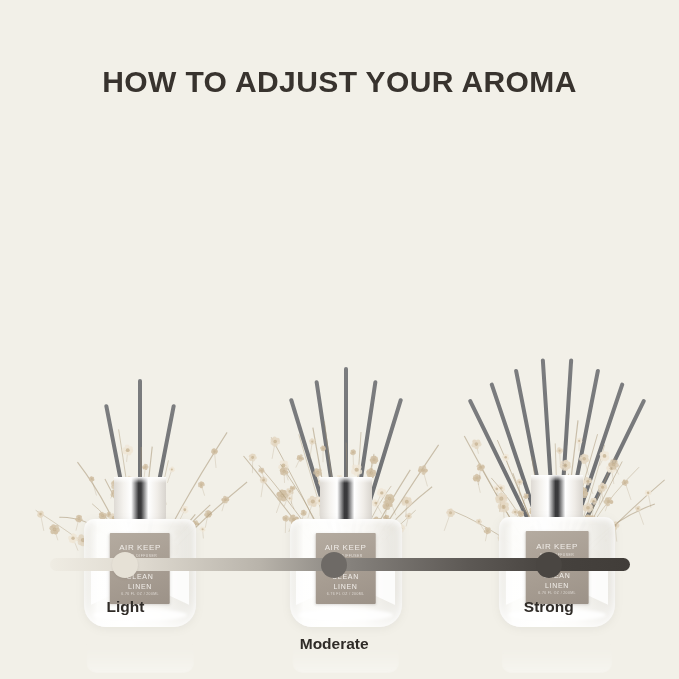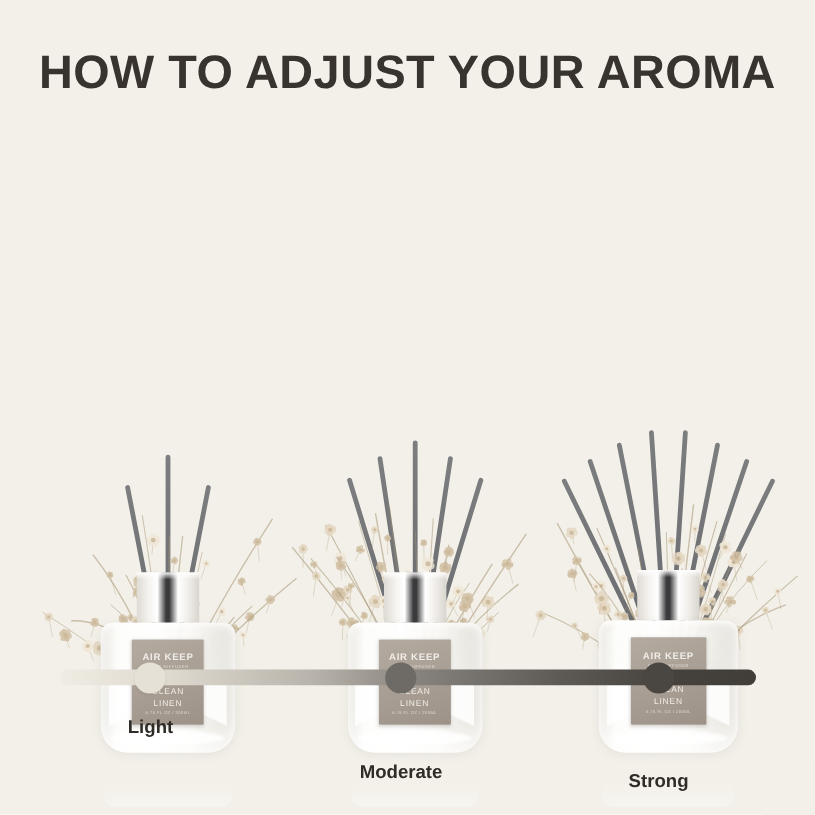--- a/index.html
+++ b/index.html
@@ -15,24 +15,24 @@
     width: 679px;
     height: 679px;
     overflow: hidden;
     background: #f2f0e8;
   }
 
   
   .headline {
     position: absolute;
     left: 0;
-    top: 39px;
+    top: 65px;
     width: 679px;
     text-align: center;
-    font-size: 39px;
+    font-size: 30px;
     font-weight: bold;
     letter-spacing: 0.4px;
     color: #38332e;
     white-space: nowrap;
   }
   .subhead {
     position: absolute;
     left: 0;
     top: 93px;
     width: 679px;
@@ -159,21 +159,21 @@
     border-radius: 1px;
     box-shadow: 0 1px 3px rgba(90,82,72,.22);
     display: flex;
     flex-direction: column;
     align-items: center;
     color: #f6f3ef;
   }
   .label-brand {
     margin-top: 17%;
     font-size: 8px;
-    font-weight: bold;
+    font-weight: normal;
     letter-spacing: .6px;
     opacity: .92;
     white-space: nowrap;
     text-align: center;
   }
   .label-sub {
     margin-top: 2px;
     font-size: 3.4px;
     letter-spacing: .5px;
     opacity: .75;
@@ -2152,16 +2152,16 @@
   <div class="slider">
     <div id="knobs">
         <div class="knob knob-light" style="left: 13%;"></div>
         <div class="knob knob-mod" style="left: 49%;"></div>
         <div class="knob knob-strong" style="left: 86%;"></div>
       </div>
   </div>
   <div id="tick-labels">
       <div class="tick-label" style="left: 125.4px; text-align: right;">Light</div>
       <div class="tick-label" style="left: 334.2px; margin-top: 37px;">Moderate</div>
-      <div class="tick-label" style="left: 548.8px; margin-top: 45px;">Strong</div>
+      <div class="tick-label" style="left: 548.8px;">Strong</div>
     </div>
 
 </div>
 
 </body></html>

